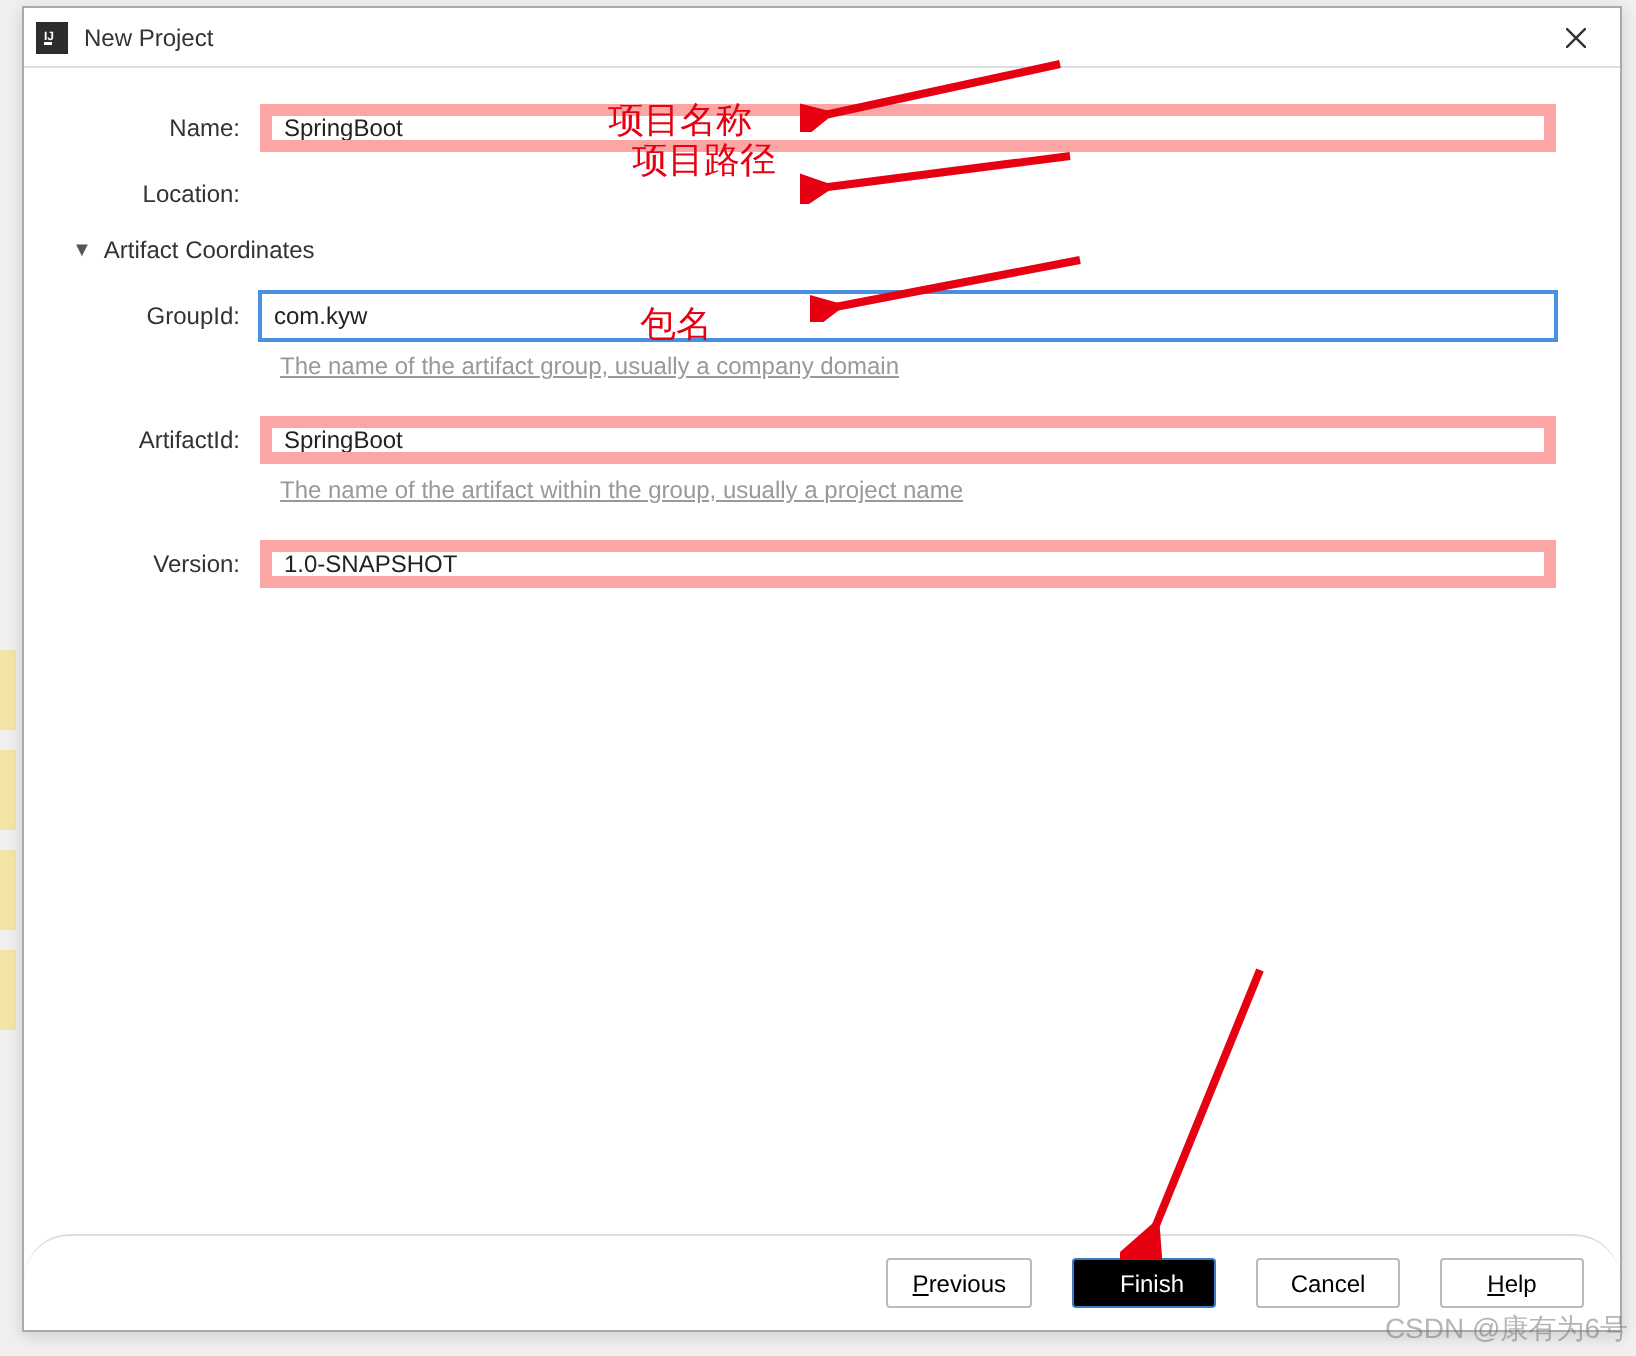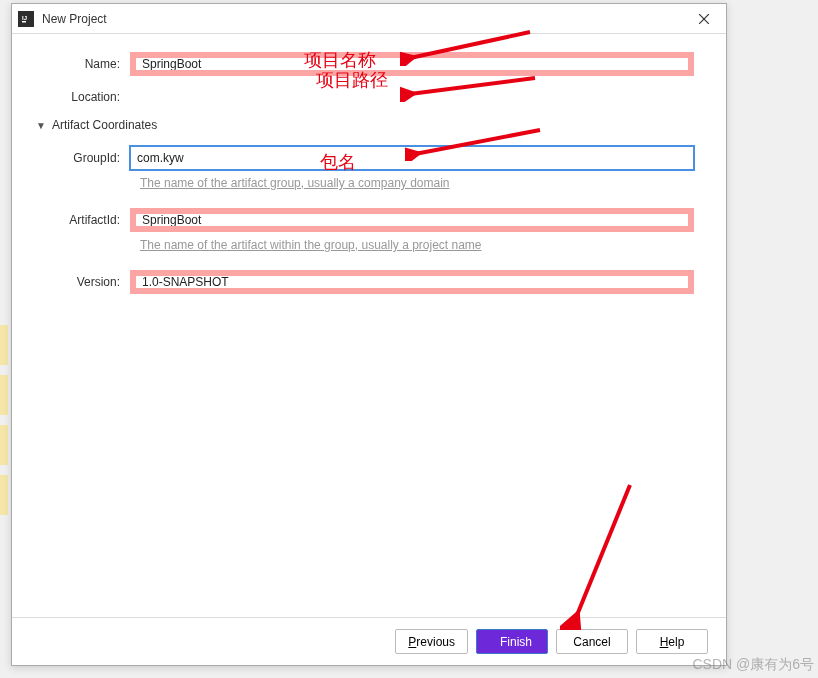--- a/index.html
+++ b/index.html
@@ -15,21 +15,21 @@
     .bg-stripe {
       position: absolute;
       background: #f5e6a8;
       width: 8px;
       height: 40px;
       left: 0;
     }
     .dialog {
       position: absolute;
       left: 11px; top: 3px;
-      width: 716px; height: 663px;
+      width: 800px; height: 663px;
       background: #fff;
       border: 1px solid #aaa;
       box-shadow: 0 2px 8px rgba(0,0,0,0.15);
       display: flex;
       flex-direction: column;
     }
     .titlebar {
       height: 30px;
       border-bottom: 1px solid #ddd;
       display: flex;
@@ -120,34 +120,35 @@
       margin-bottom: 18px;
       text-decoration: underline;
     }
     .footer {
       height: 48px;
       border-top: 1px solid #ddd;
       display: flex;
       align-items: center;
       justify-content: flex-end;
       padding: 0 18px;
-      gap: 8px;
+      gap: 20px;
+      border-radius: 23px;
     }
     .btn {
       height: 25px;
       min-width: 72px;
       padding: 0 12px;
       border: 1px solid #bbb;
       background: #fff;
       font-size: 12px;
       cursor: pointer;
       border-radius: 2px;
     }
     .btn-primary {
-      background: #6d28d9;
+      background: #000000;
       border-color: #3a7bc8;
       color: #fff;
       padding-left: 20px;
     }
     .underline { text-decoration: underline; }
     .annotation {
       position: absolute;
       color: #e60012;
       font-size: 18px;
       font-family: "SimSun", serif;

